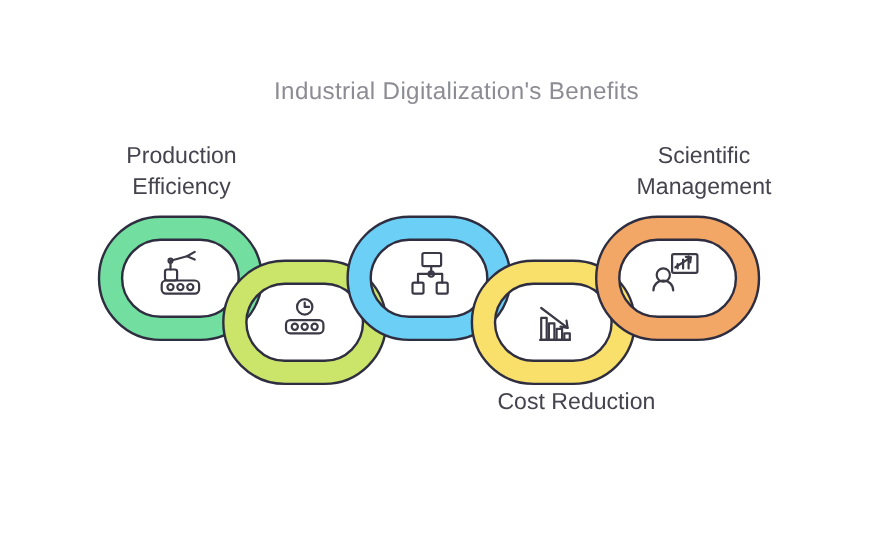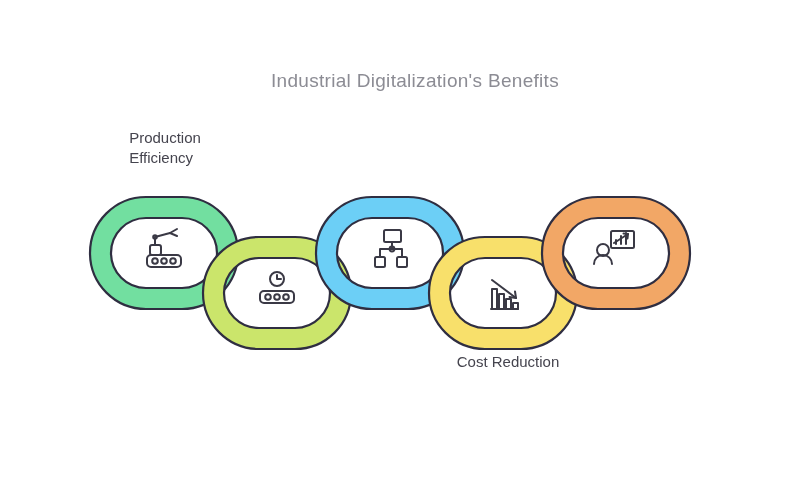--- a/index.html
+++ b/index.html
@@ -1,41 +1,43 @@
 <!DOCTYPE html>
 <html><head>
 <meta charset="utf-8">
 <style>
   html,body{margin:0;padding:0;background:#ffffff;}
   body{font-family:"Liberation Sans", sans-serif;}
   .canvas{position:relative;width:800px;height:500px;background:#ffffff;overflow:hidden;}
   .title{
     position:absolute;top:70px;left:415px;transform:translateX(-50%);
-    font-size:19px;color:#8C8C94;letter-spacing:.3px;white-space:nowrap;
+    font-size:22px;color:#8C8C94;letter-spacing:.3px;white-space:nowrap;
   }
   .label{
     position:absolute;transform:translateX(-50%);
-    text-align:left;font-size:15px;line-height:1.32;color:#45444E;
+    text-align:center;font-size:21px;line-height:1.32;color:#45444E;
     white-space:pre-line;
   }
   svg.chain{position:absolute;left:0;top:0;}
   .ring{stroke:#2F2E41;stroke-width:2.2;}
   .icon *{fill:none;stroke:#3A3945;stroke-width:2;stroke-linecap:round;stroke-linejoin:round;}
 </style>
 </head>
 <body>
 
 <div class="canvas">
 
   <div class="title">Industrial Digitalization's Benefits</div>
 
   <div class="label" style="left:165px;top:128px">Production
 Efficiency</div>
+  <div class="label" style="left:640px;top:128px">Scientific
+Management</div>
 
-  <div class="label" style="left:508px;top:352px">Cost Reduction</div>
+  <div class="label" style="left:524px;top:352px">Cost Reduction</div>
 
   <svg class="chain" width="800" height="500" viewBox="0 0 800 500">
 
     <path class="ring" fill-rule="evenodd" d="M146 197h36a56 56 0 0 1 0 112h-36a56 56 0 0 1 0-112z
              M146 218h36a35 35 0 0 1 0 70h-36a35 35 0 0 1 0-70z" fill="#72DFA0"></path>
     <path class="ring" fill-rule="evenodd" d="M259 237h36a56 56 0 0 1 0 112h-36a56 56 0 0 1 0-112z
              M259 258h36a35 35 0 0 1 0 70h-36a35 35 0 0 1 0-70z" fill="#CBE56B"></path>
     <path class="ring" fill-rule="evenodd" d="M372 197h36a56 56 0 0 1 0 112h-36a56 56 0 0 1 0-112z
              M372 218h36a35 35 0 0 1 0 70h-36a35 35 0 0 1 0-70z" fill="#6CCFF6"></path>
     <path class="ring" fill-rule="evenodd" d="M485 237h36a56 56 0 0 1 0 112h-36a56 56 0 0 1 0-112z

